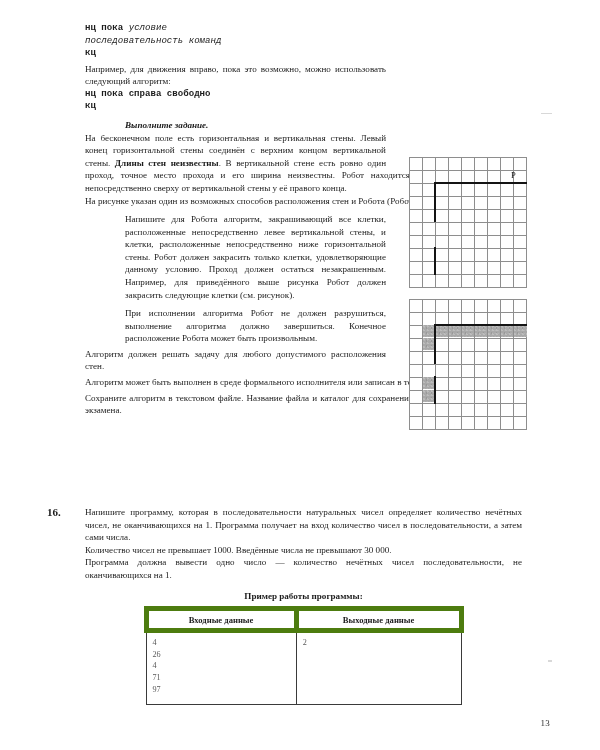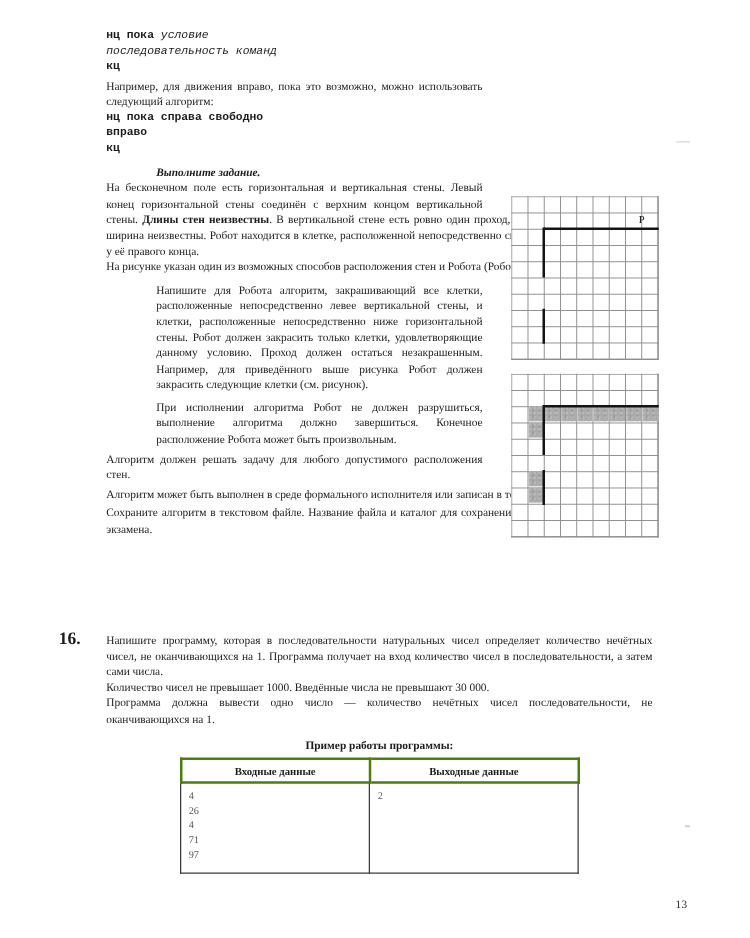--- a/index.html
+++ b/index.html
@@ -143,21 +143,21 @@
     left: 47px;
     top: 506px;
     width: 475px;
   }
   .task-num {
     position: absolute;
     left: 0;
     top: 0;
     width: 28px;
     font-weight: bold;
-    font-size: 14px;
+    font-size: 11px;
     line-height: 12.55px;
     text-align: left;
   }
   .task-body {
     margin-left: 38px;
   }
 
   
   .table-caption {
     margin-top: 9px;
@@ -167,21 +167,21 @@
     line-height: 12px;
   }
 
   table.example {
     margin: 4px auto 0 auto;
     border-collapse: collapse;
     width: 320px;
     font-size: 8.4px;
   }
   table.example th {
-    border: 2px solid #4d7c0f;
+    border: 5px solid #4d7c0f;
     font-weight: bold;
     text-align: center;
     padding: 3.5px 0 3.5px 0;
     font-size: 8.6px;
   }
   table.example td {
     border: 1px solid #3a3a3a;
     vertical-align: top;
     padding: 4px 0 5px 6px;
     height: 62px;
@@ -216,21 +216,20 @@
 
     <div class="fig-float-1"></div>
 
     <div class="codeline"><span>нц пока</span> <span class="arg">условие</span></div>
     <div class="codeline seq">последовательность команд</div>
     <div class="codeline">кц</div>
 
     <p class="para gap-sm">Например, для движения вправо, пока это возможно, можно использовать следующий алгоритм:</p>
 
     <div class="codeline">нц пока справа свободно</div>
-    <div class="codeline">вправо</div>
     <div class="codeline">кц</div>
 
     <p class="bolditalic gap">Выполните задание.</p>
 
     <p class="para"><span>На бесконечном поле есть горизонтальная и вертикальная стены. Левый конец горизонтальной стены соединён с верхним концом вертикальной стены. </span><span class="bold">Длины стен неизвестны</span><span>. В вертикальной стене есть ровно один проход, точное место прохода и его ширина неизвестны. Робот находится в клетке, расположенной непосредственно сверху от вертикальной стены у её правого конца.</span></p>
 
     <p class="para">На рисунке указан один из возможных способов расположения стен и Робота (Робот обозначен буквой «Р»).</p>
 
     <div class="fig-float-2"></div>
 

